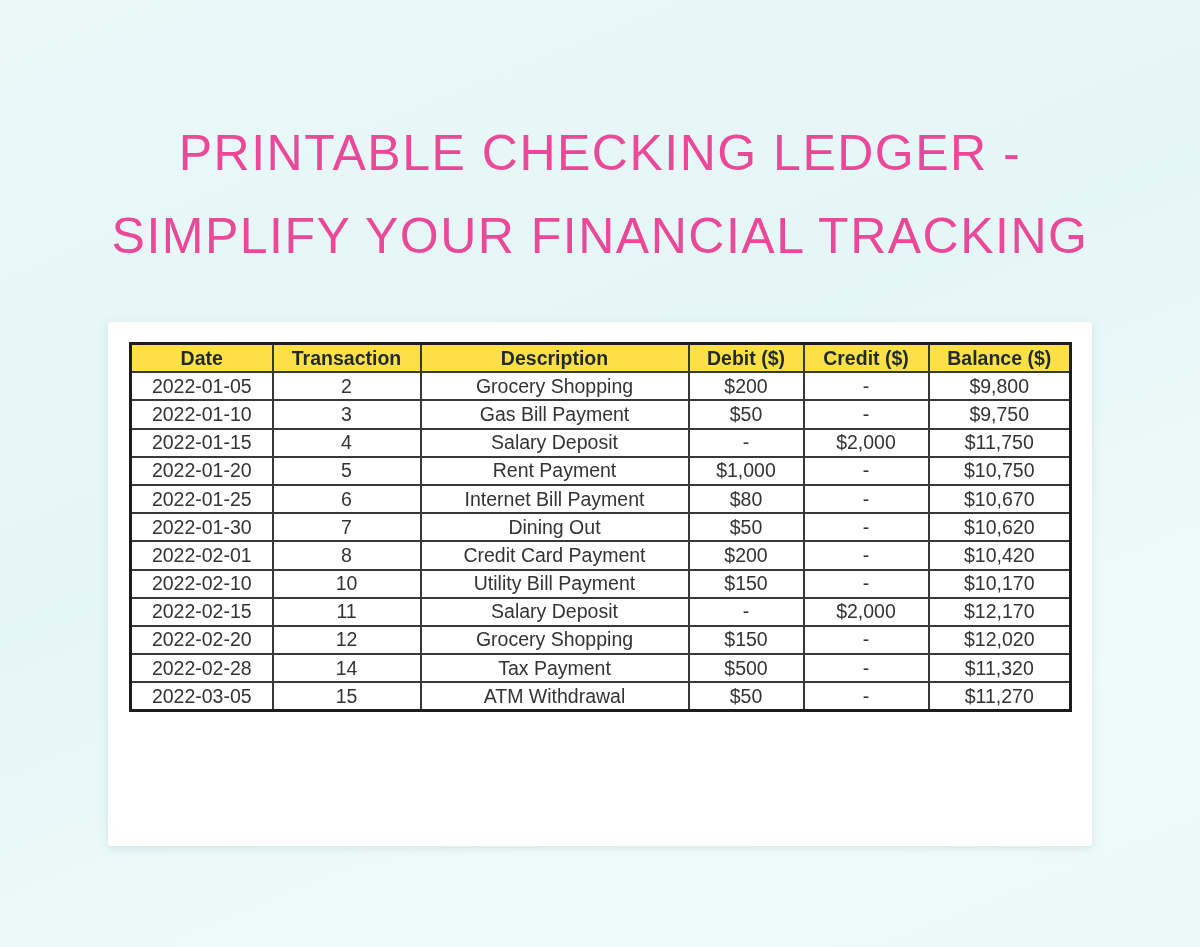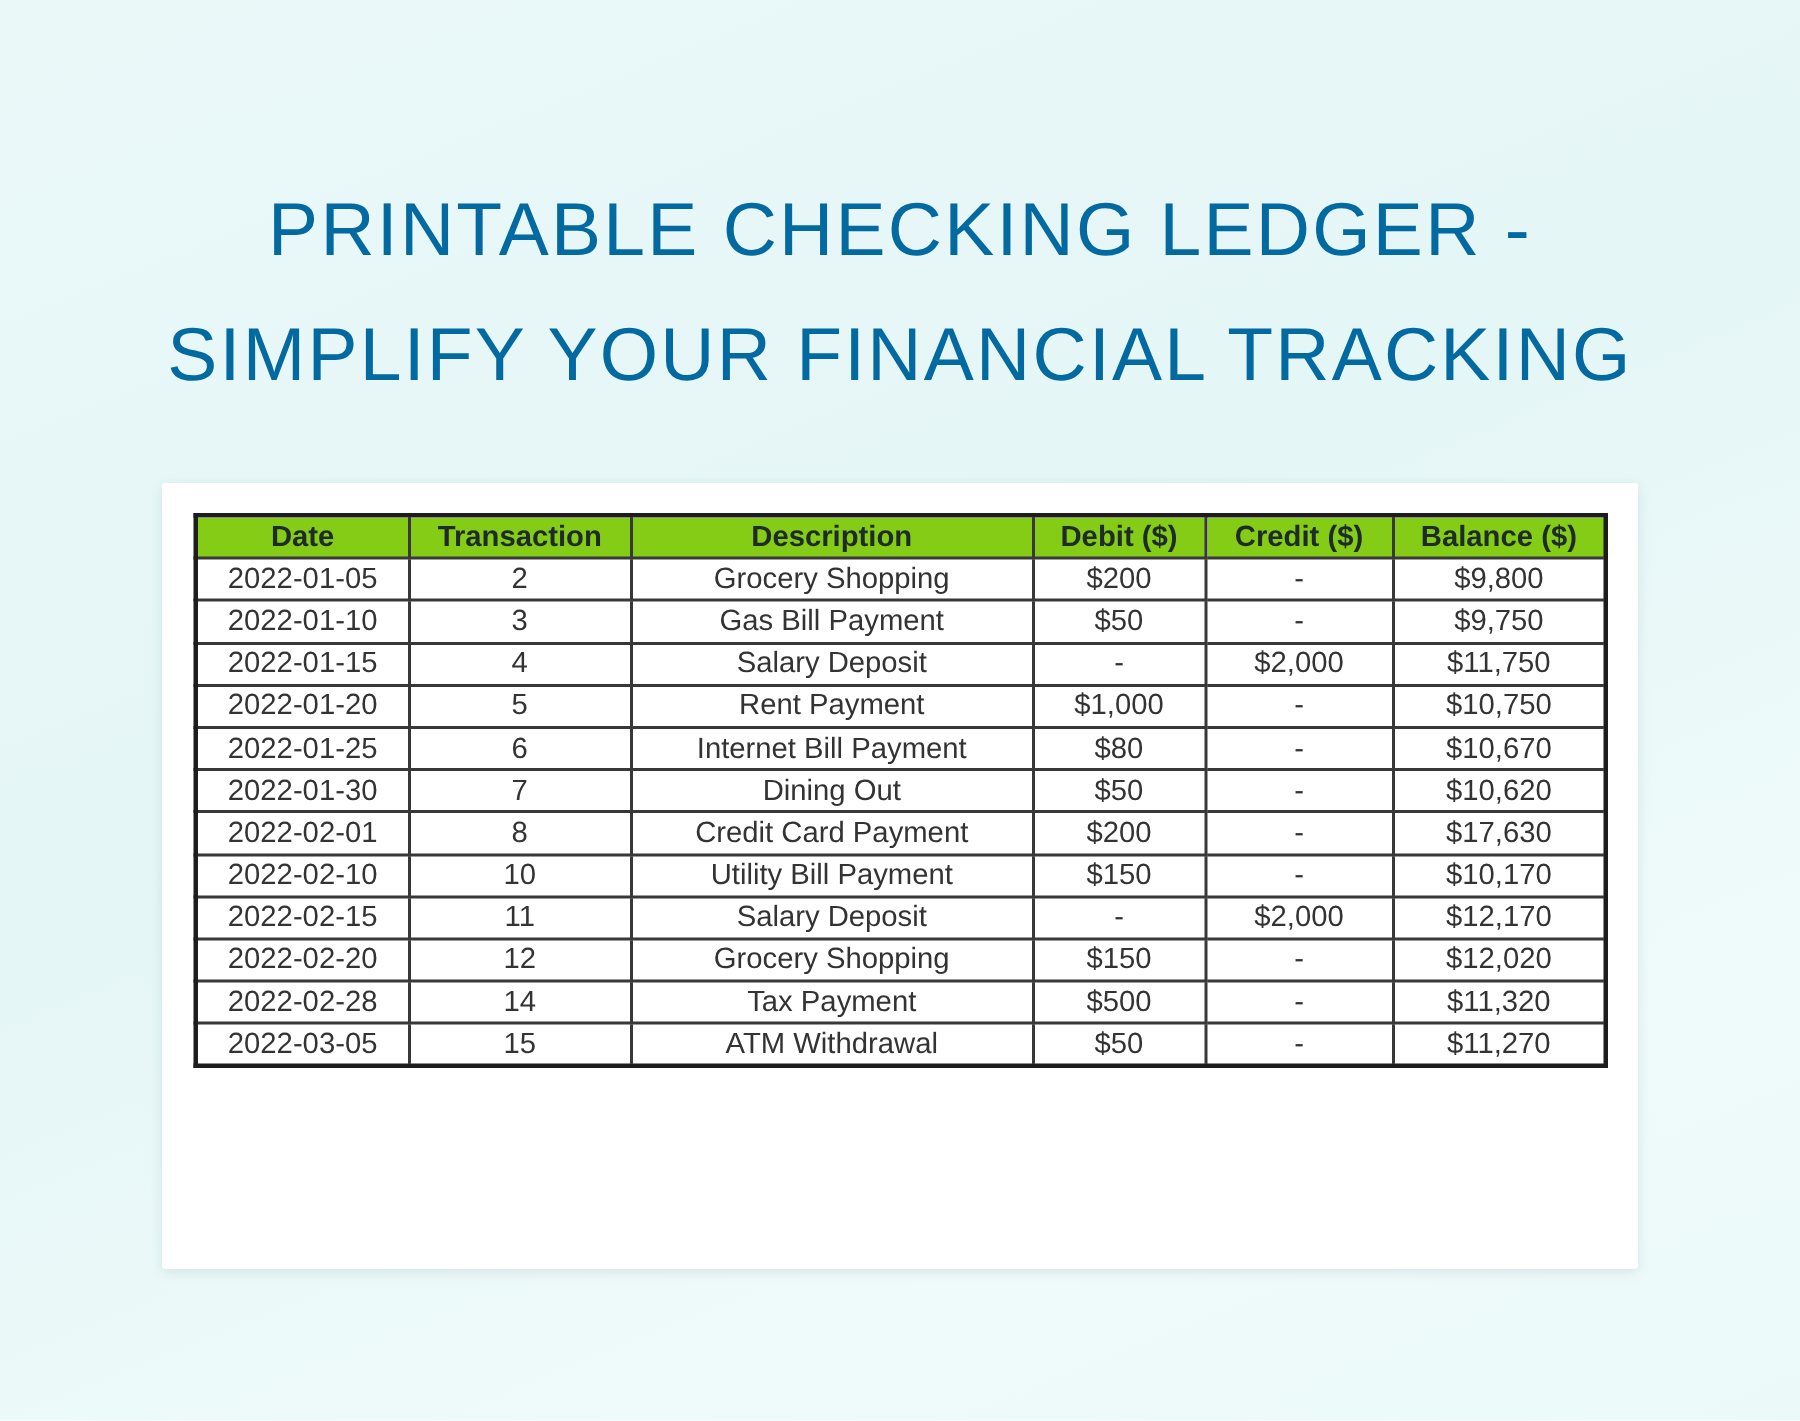--- a/index.html
+++ b/index.html
@@ -13,21 +13,21 @@
     overflow: hidden;
     font-family: "Liberation Sans", sans-serif;
     background: linear-gradient(158deg, #eaf8f8 0%, #e5f6f6 45%, #effbfa 78%, #ebf9f9 100%);
   }
   .page-title {
     position: absolute;
     top: 112px;
     left: 0;
     width: 100%;
     text-align: center;
-    color: #0369a1;
+    color: #ec4899;
     font-size: 50px;
     font-weight: 500;
     letter-spacing: 1.5px;
     line-height: 83px;
     user-select: none;
   }
   .card {
     position: absolute;
     left: 108px;
     top: 322px;
@@ -51,21 +51,21 @@
     border: 2px solid #383838;
     text-align: center;
     vertical-align: middle;
     padding: 0;
     height: 26.2px;
     font-size: 19.5px;
     white-space: nowrap;
     overflow: hidden;
   }
   table.ledger th {
-    background: #84cc16;
+    background: #fde047;
     color: #1f2a2a;
     font-weight: 700;
   }
   table.ledger td {
     background: #ffffff;
     color: #333333;
     font-weight: 400;
   }
 </style>
 </head>
@@ -144,21 +144,21 @@
           <td>$50</td>
           <td>-</td>
           <td>$10,620</td>
         </tr>
         <tr>
           <td>2022-02-01</td>
           <td>8</td>
           <td>Credit Card Payment</td>
           <td>$200</td>
           <td>-</td>
-          <td>$17,630</td>
+          <td>$10,420</td>
         </tr>
         <tr>
           <td>2022-02-10</td>
           <td>10</td>
           <td>Utility Bill Payment</td>
           <td>$150</td>
           <td>-</td>
           <td>$10,170</td>
         </tr>
         <tr>

